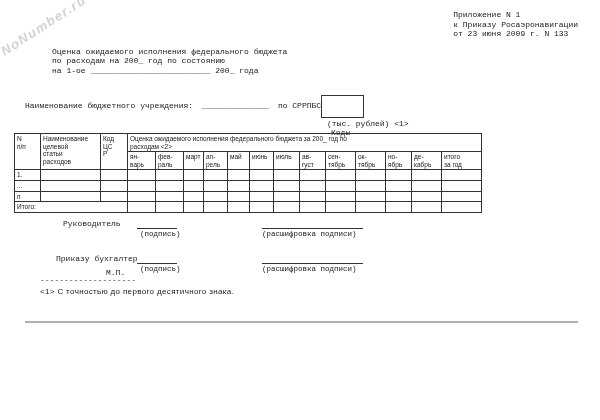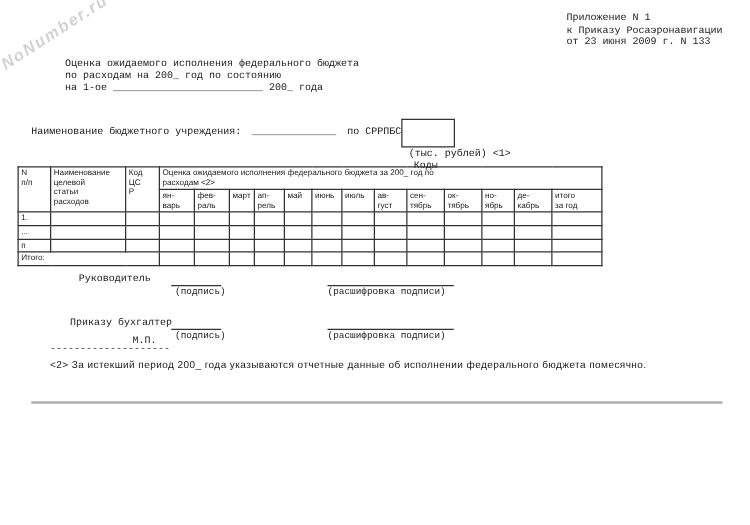--- a/index.html
+++ b/index.html
@@ -259,16 +259,16 @@
 <div class="abs stamp">М.П.</div>
 
 <div class="abs sig role-acct">Приказу бухгалтер</div>
 <div class="abs sig-line line-a2"></div>
 <div class="abs sig-line line-b2"></div>
 <div class="abs sig-cap cap-a2">(подпись)</div>
 <div class="abs sig-cap cap-b2">(расшифровка подписи)</div>
 
 <div class="abs fn-sep">--------------------</div>
 <div class="abs footnotes">
-  <div>&lt;2&gt; За истекший период 200_ года указываются отчетные данные об исполнении федерального бюджета помесячно.</div>
+  <div>&lt;1&gt; С точностью до первого десятичного знака.</div>
 </div>
 
 <div class="abs bottom-divider"></div>
 
 </body></html>

